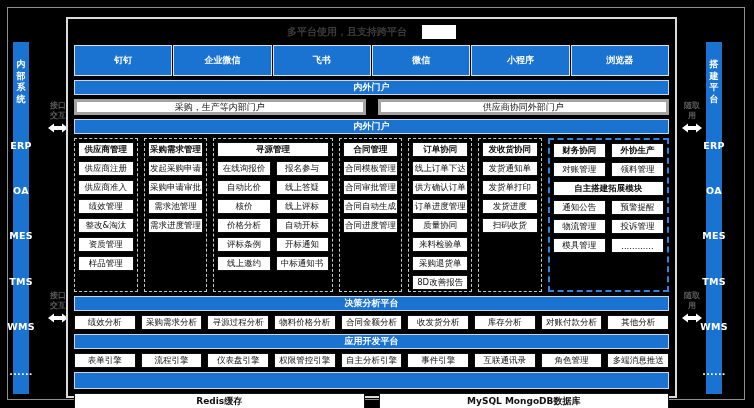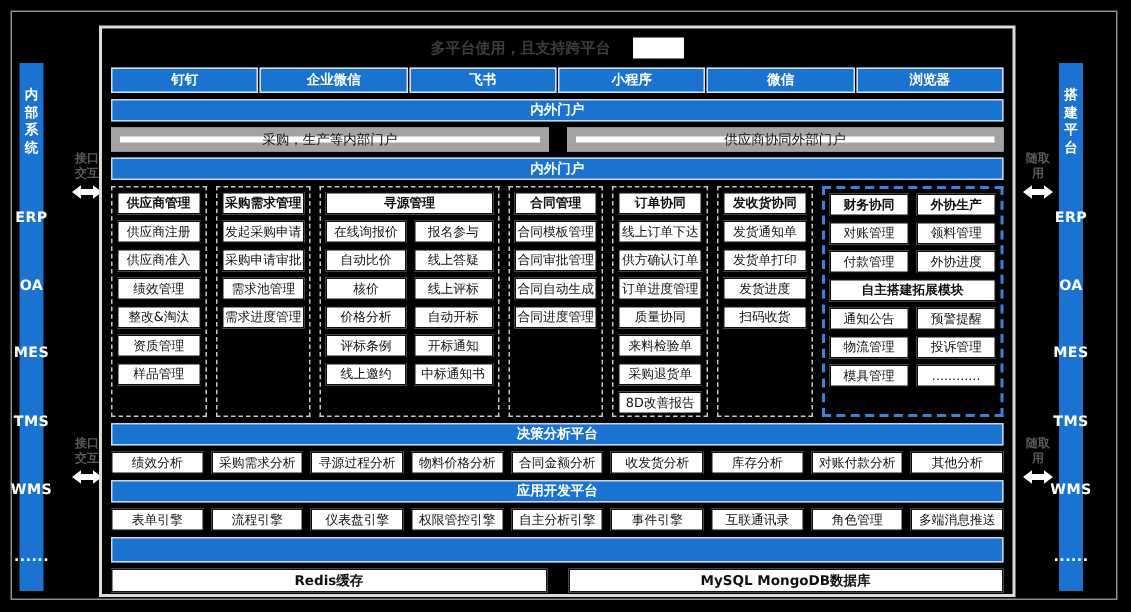--- a/index.html
+++ b/index.html
@@ -23,30 +23,30 @@
   .conn-arrow{display:block;margin:0 auto;}
 
   
   .panel{position:absolute;left:66px;top:17px;width:611px;height:381px;
          border:2px solid #dadada;box-sizing:border-box;background:#000;
          display:flex;flex-direction:column;gap:4px;padding:4px 6px;}
   .title-row{height:18px;display:flex;align-items:center;justify-content:center;flex:none;gap:12px;}
   .title-text{font-size:10px;font-weight:bold;color:#3c3c3c;}
   .redact{display:inline-block;width:34px;height:14px;background:#fff;margin-left:3px;}
 
-  .apps-row{display:flex;gap:1px;height:17px;flex:none;}
+  .apps-row{display:flex;gap:1px;height:31px;flex:none;}
   .app-btn{flex:1;background:#1a73d1;border:1px solid #d7e2f0;color:#fff;font-weight:bold;
            font-size:9px;display:flex;align-items:center;justify-content:center;}
 
   .bar{height:13px;flex:none;background:#1a73d1;border:1px solid #c9d6e8;color:#fff;
        font-weight:bold;font-size:9px;display:flex;align-items:center;justify-content:center;}
   .bar.tall{height:15px;}
 
   .portals-row{display:flex;gap:12px;height:16px;flex:none;}
-  .portal-box{flex:1;background:#fff;border:6px solid #a3a3a3;color:#111;font-size:9px;
+  .portal-box{flex:1;background:#fff;border:3px solid #a3a3a3;color:#111;font-size:9px;
               display:flex;align-items:center;justify-content:center;}
 
   
   .bgrid{display:flex;gap:6px;height:154px;flex:none;align-items:stretch;}
   .bgroup{border:1px dashed #c8c8c8;padding:3px;display:flex;flex-direction:column;gap:4px;
           box-sizing:border-box;min-width:0;}
   .bgroup-accent{border:2px dashed #3583e0;}
   .brow{display:flex;gap:5px;flex:none;}
   .bhead,.bcell{background:#fff;border:1px solid #0d0d0d;color:#111;height:13px;flex:none;
           display:flex;align-items:center;justify-content:center;font-size:8.5px;
@@ -111,22 +111,22 @@
   <main class="panel">
     <div class="title-row">
       <span class="title-text">多平台使用，且支持跨平台</span>
       <span class="redact"></span>
     </div>
 
     <div class="apps-row" id="appsRow">
         <div class="app-btn">钉钉</div>
         <div class="app-btn">企业微信</div>
         <div class="app-btn">飞书</div>
+        <div class="app-btn">微信</div>
         <div class="app-btn">小程序</div>
-        <div class="app-btn">微信</div>
         <div class="app-btn">浏览器</div>
       </div>
 
     <div class="bar">内外门户</div>
 
     <div class="portals-row" id="portalsRow">
         <div class="portal-box">采购，生产等内部门户</div>
         <div class="portal-box">供应商协同外部门户</div>
       </div>
 
@@ -251,24 +251,20 @@
           </div>
         </div>
         <div class="bgroup bgroup-accent" style="flex: 2 1 0px;">
           <div class="brow">
             <div class="bhead">财务协同</div>
             <div class="bhead">外协生产</div>
           </div>
           <div class="brow">
             <div class="bcell">对账管理</div>
             <div class="bcell">领料管理</div>
-          </div>
-          <div class="brow">
-            <div class="bcell">付款管理</div>
-            <div class="bcell">外协进度</div>
           </div>
           <div class="bhead">自主搭建拓展模块</div>
           <div class="brow">
             <div class="bcell">通知公告</div>
             <div class="bcell">预警提醒</div>
           </div>
           <div class="brow">
             <div class="bcell">物流管理</div>
             <div class="bcell">投诉管理</div>
           </div>

